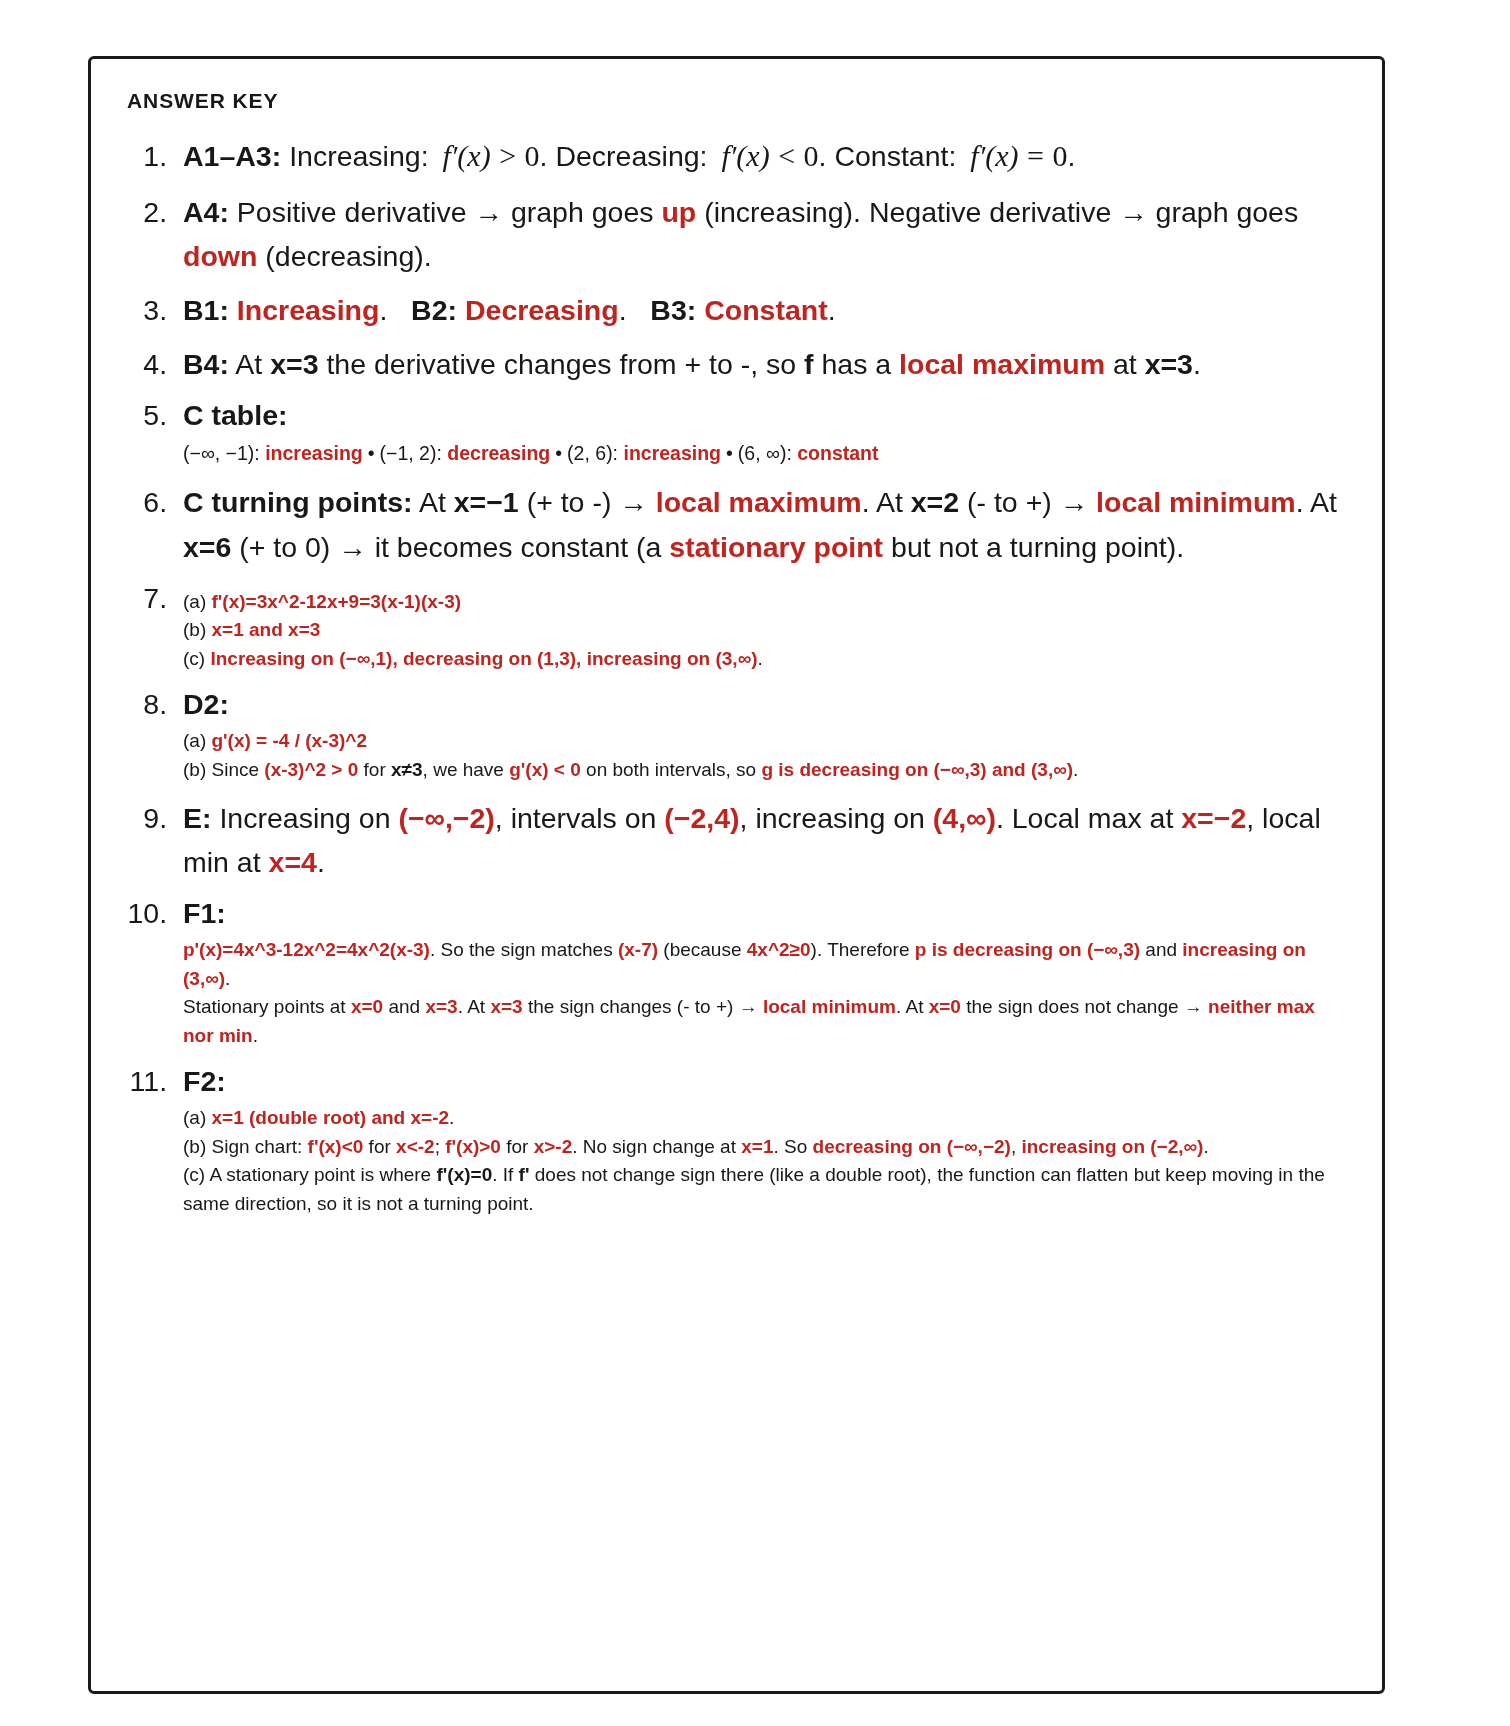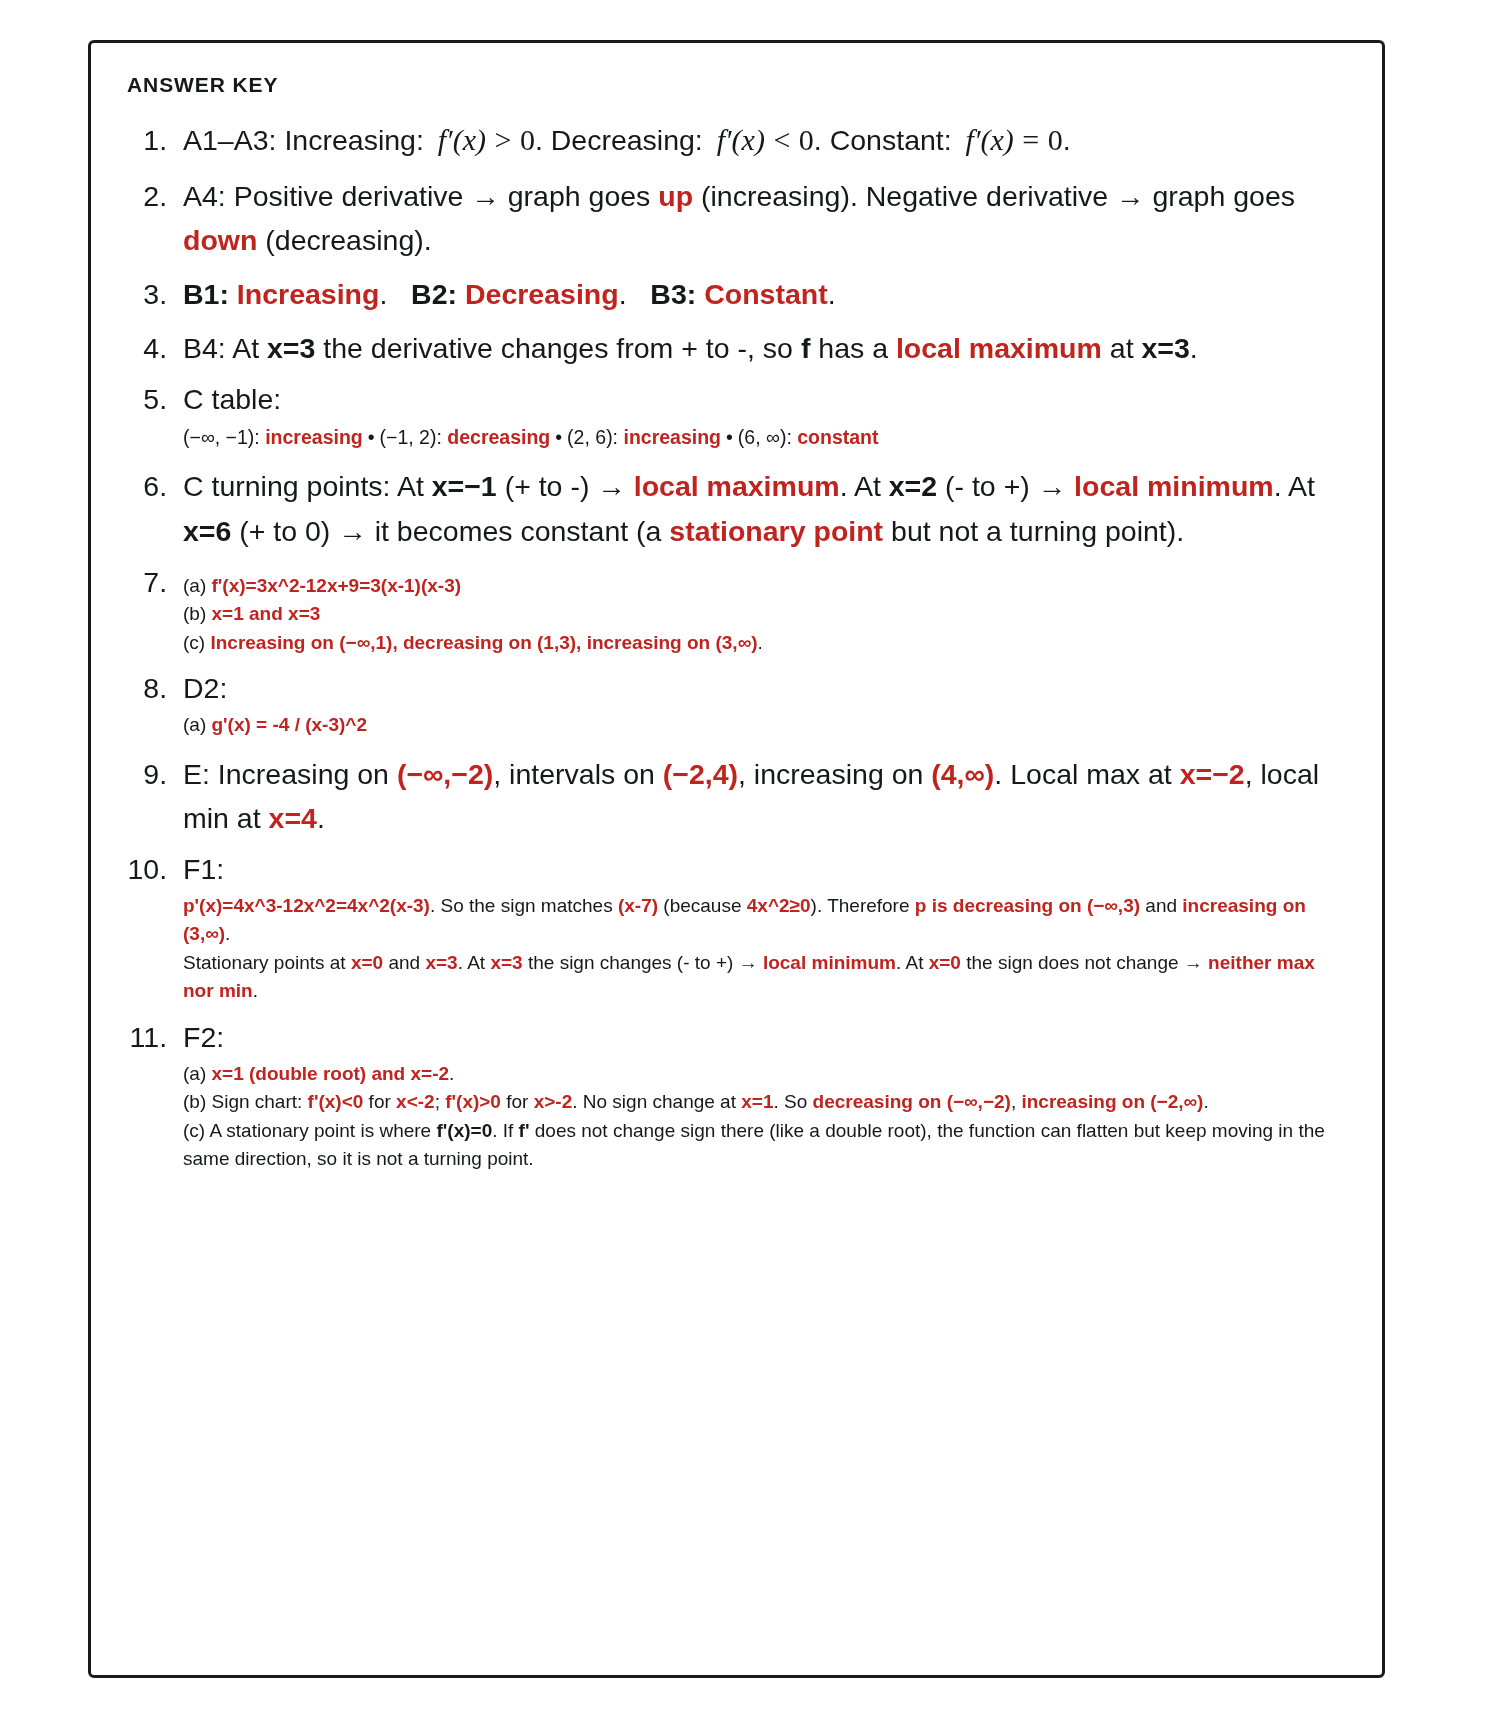--- a/index.html
+++ b/index.html
@@ -11,21 +11,21 @@
     width: 1510px;
     height: 1726px;
     font-family: "Liberation Sans", sans-serif;
     color: #16181a;
     -webkit-font-smoothing: antialiased;
   }
 
   .page {
     position: absolute;
     left: 88px;
-    top: 40px;
+    top: 56px;
     width: 1297px;   
     height: 1638px;
     border: 3px solid #1a1a1a;
     border-radius: 6px;
     box-sizing: border-box;
     background: #ffffff;
     overflow: hidden;
   }
 
   .page-inner {
@@ -56,21 +56,21 @@
     font-size: 28.5px;
     color: #16181a;
   }
 
   
   ol.answers > li.compact {
     line-height: 1.4;
     margin-bottom: 12px;
   }
 
-  .lbl { font-weight: normal; margin-top: 6px; }
+  .lbl { font-weight: bold; margin-top: 6px; }
   .red-b { color: #c0241f; font-weight: bold; }
   .bk-b { font-weight: bold; }
 
   .mathit {
     font-family: "Liberation Serif", serif;
     font-style: italic;
     font-size: 30px;
     margin-left: 6px;
   }
   .mathup {
@@ -156,20 +156,21 @@
           <span class="sub-line"><span>(a) </span><span class="red-b">f'(x)=3x^2-12x+9=3(x-1)(x-3)</span></span>
           <span class="sub-line"><span>(b) </span><span class="red-b">x=1 and x=3</span></span>
           <span class="sub-line"><span>(c) </span><span class="red-b">Increasing on (−∞,1), decreasing on (1,3), increasing on (3,∞)</span><span>.</span></span>
         </div>
       </li>
 
       <li class="compact">
         <span class="lbl head-only">D2:</span>
         <div class="sub">
           <span class="sub-line"><span>(a) </span><span class="red-b">g'(x) = -4 / (x-3)^2</span></span>
+          <span class="sub-line"><span>(b) </span><span>Since </span><span class="red-b">(x-3)^2 &gt; 0</span><span> for </span><span class="bk-b">x≠3</span><span>, we have </span><span class="red-b">g'(x) &lt; 0</span><span> on both intervals, so </span><span class="red-b">g is decreasing on (−∞,3) and (3,∞)</span><span>.</span></span>
         </div>
       </li>
 
       <li>
         <span class="lbl">E:</span><span> Increasing on </span><span class="red-b">(−∞,−2)</span><span>, intervals on </span><span class="red-b">(−2,4)</span><span>, increasing on </span><span class="red-b">(4,∞)</span><span>. Local max at </span><span class="red-b">x=−2</span><span>, local min at </span><span class="red-b">x=4</span><span>.</span>
       </li>
 
       <li class="compact">
         <span class="lbl head-only">F1:</span>
         <div class="sub">

